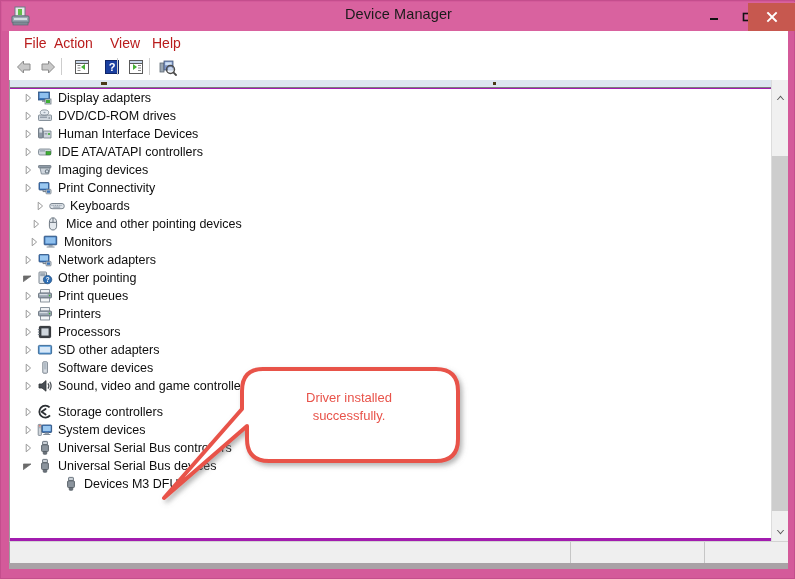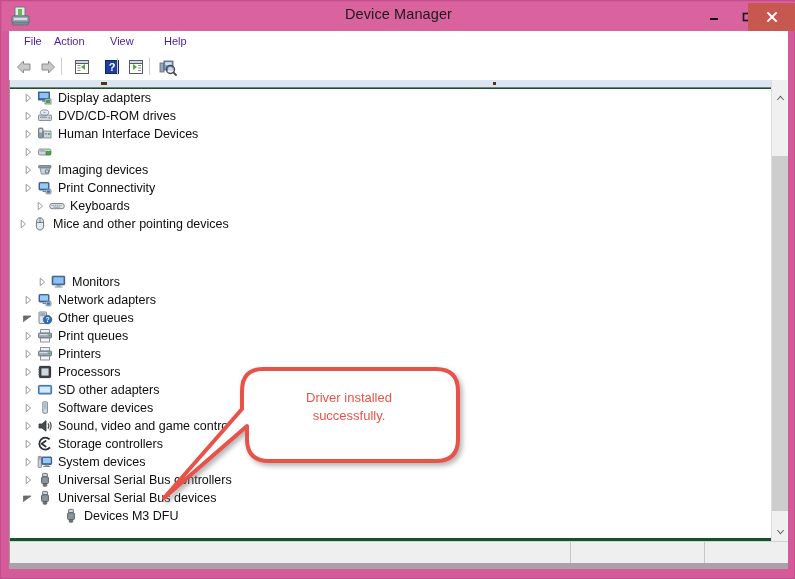--- a/index.html
+++ b/index.html
@@ -72,22 +72,22 @@
     position: absolute;
     left: 8px; top: 30px;
     width: 779px;
     height: 23px;
     background: #ffffff;
     border-bottom: 1px solid #d8d8d8;
   }
   .menu-item {
     position: absolute;
     top: 3px;
-    font-size: 11px;
-    color: #4c1d95;
+    font-size: 14px;
+    color: #b91c1c;
     padding: 1px 5px;
     cursor: default;
   }
 
   
   #toolbar {
     position: absolute;
     left: 8px; top: 53px;
     width: 779px;
     height: 26px;
@@ -108,21 +108,21 @@
     width: 1px; height: 17px;
     background: #cdcdcd;
   }
 
   
   #client {
     position: absolute;
     left: 8px; top: 79px;
     width: 779px;
     height: 461px;
-    background: #14532d;
+    background: #a21caf;
     border-left: 1px solid #9e9e9e;
     box-sizing: border-box;
   }
   #tree-header-strip {
     position: absolute;
     left: 0; top: 0;
     width: 762px;
     height: 8px;
     background: #dde6f0;
     border-bottom: 1px solid #7b7b7b;
@@ -288,21 +288,21 @@
       <svg class="cap-glyph" width="14" height="14" viewBox="0 0 14 14">
         <path d="M3 3 L11 11 M11 3 L3 11" stroke="#ffffff" stroke-width="1.9" stroke-linecap="square"></path>
       </svg>
     </div>
   </div>
 
   <div id="menubar">
     <div class="menu-item" style="left:10px">File</div>
     <div class="menu-item" style="left:40px">Action</div>
     <div class="menu-item" style="left:96px">View</div>
-    <div class="menu-item" style="left:150px">Help</div>
+    <div class="menu-item" style="left:138px">Help</div>
   </div>
 
   <div id="toolbar">
 
     <div class="tb-btn" style="left:4px">
       <svg width="18" height="16" viewBox="0 0 18 16">
         <path d="M8.5 2 L2.5 8 L8.5 14 L8.5 11 L15 11 L15 5 L8.5 5 Z" fill="#c9c9c9" stroke="#8c8c8c" stroke-width="1" stroke-linejoin="round"></path>
       </svg>
     </div>
 
@@ -424,20 +424,21 @@
               <path d="M2.2 1.2 L6.6 5 L2.2 8.8 Z" fill="none" stroke="#9a9a9a" stroke-width="1"></path>
             </svg>
           </span>
           <span class="row-icon">
             <svg width="16" height="16" viewBox="0 0 16 16">
               <rect x="1.5" y="5" width="12.5" height="6" rx="1.6" fill="#cfd6dd" stroke="#6f7b86" stroke-width="0.8"></rect>
               <rect x="2.6" y="6.2" width="5.5" height="1.4" fill="#9aa6b2"></rect>
               <rect x="9" y="7.6" width="4.6" height="3.2" fill="#3fae35" stroke="#2c7d26" stroke-width="0.6"></rect>
             </svg>
           </span>
+          <span class="row-label">IDE ATA/ATAPI controllers</span>
         </div>
         <div class="row" style="padding-left: 10px; text-align: right;">
           <span class="twisty">
             <svg width="9" height="10" viewBox="0 0 9 10">
               <path d="M2.2 1.2 L6.6 5 L2.2 8.8 Z" fill="none" stroke="#9a9a9a" stroke-width="1"></path>
             </svg>
           </span>
           <span class="row-icon">
             <svg width="16" height="16" viewBox="0 0 16 16">
               <rect x="1.5" y="3.5" width="12.5" height="2.3" rx="0.6" fill="#8e9aa6" stroke="#5f6a75" stroke-width="0.7"></rect>
@@ -478,36 +479,36 @@
               <rect x="4.2" y="6.8" width="1.2" height="1" fill="#8e9aa6"></rect>
               <rect x="6" y="6.8" width="1.2" height="1" fill="#8e9aa6"></rect>
               <rect x="7.8" y="6.8" width="1.2" height="1" fill="#8e9aa6"></rect>
               <rect x="9.6" y="6.8" width="1.2" height="1" fill="#8e9aa6"></rect>
               <rect x="11.4" y="6.8" width="1.2" height="1" fill="#8e9aa6"></rect>
               <rect x="4.2" y="8.6" width="7" height="1" fill="#8e9aa6"></rect>
             </svg>
           </span>
           <span class="row-label">Keyboards</span>
         </div>
-        <div class="row" style="padding-left: 5px;">
+        <div class="row" style="padding-left: 18px;">
           <span class="twisty">
             <svg width="9" height="10" viewBox="0 0 9 10">
               <path d="M2.2 1.2 L6.6 5 L2.2 8.8 Z" fill="none" stroke="#9a9a9a" stroke-width="1"></path>
             </svg>
           </span>
           <span class="row-icon">
             <svg width="16" height="16" viewBox="0 0 16 16">
               <path d="M8 1.8 C10.4 1.8 11.6 3.6 11.6 6.6 L11.6 10.2 C11.6 12.6 10 14 8 14 C6 14 4.4 12.6 4.4 10.2 L4.4 6.6 C4.4 3.6 5.6 1.8 8 1.8 Z" fill="#e3e8ed" stroke="#5f6a75" stroke-width="0.9"></path>
               <path d="M8 2 L8 6.4" stroke="#5f6a75" stroke-width="0.9"></path>
               <path d="M4.6 6.4 L11.4 6.4" stroke="#5f6a75" stroke-width="0.9"></path>
             </svg>
           </span>
           <span class="row-label">Mice and other pointing devices</span>
         </div>
-        <div class="row" style="padding-left: 24px; margin-top: 40px;">
+        <div class="row" style="padding-left: 16px;">
           <span class="twisty">
             <svg width="9" height="10" viewBox="0 0 9 10">
               <path d="M2.2 1.2 L6.6 5 L2.2 8.8 Z" fill="none" stroke="#9a9a9a" stroke-width="1"></path>
             </svg>
           </span>
           <span class="row-icon">
             <svg width="16" height="16" viewBox="0 0 16 16">
               <rect x="1.2" y="2.2" width="12.5" height="8.6" rx="0.6" fill="#3b74b8" stroke="#2b4f7d" stroke-width="0.9"></rect>
               <rect x="2.4" y="3.3" width="10.1" height="6.2" fill="#8fc0ee"></rect>
               <rect x="5.6" y="11" width="4" height="1.6" fill="#8e9aa6"></rect>
@@ -540,21 +541,21 @@
             </svg>
           </span>
           <span class="row-icon">
             <svg width="16" height="16" viewBox="0 0 16 16">
               <rect x="2" y="2" width="7.5" height="11.5" rx="0.8" fill="#dfe4e9" stroke="#6f7b86" stroke-width="0.9"></rect>
               <rect x="3.2" y="3.2" width="5.1" height="3" fill="#9aa6b2"></rect>
               <circle cx="10.6" cy="9.6" r="4.2" fill="#2f6fb5" stroke="#1d4a7d" stroke-width="0.7"></circle>
               <text x="10.6" y="12.3" font-family="Liberation Sans, sans-serif" font-size="6.4" font-weight="bold" fill="#ffffff" text-anchor="middle">?</text>
             </svg>
           </span>
-          <span class="row-label">Other queues</span>
+          <span class="row-label">Other pointing</span>
         </div>
         <div class="row" style="padding-left: 10px; align-items: center;">
           <span class="twisty">
             <svg width="9" height="10" viewBox="0 0 9 10">
               <path d="M2.2 1.2 L6.6 5 L2.2 8.8 Z" fill="none" stroke="#9a9a9a" stroke-width="1"></path>
             </svg>
           </span>
           <span class="row-icon">
             <svg width="16" height="16" viewBox="0 0 16 16">
               <rect x="3.6" y="1.6" width="8.8" height="3.6" fill="#eef1f4" stroke="#6f7b86" stroke-width="0.8"></rect>
@@ -636,21 +637,21 @@
           </span>
           <span class="row-icon">
             <svg width="16" height="16" viewBox="0 0 16 16">
               <path d="M2 6 L5 6 L9 2.6 L9 13.2 L5 10 L2 10 Z" fill="#4a4f55" stroke="#2c3034" stroke-width="0.8" stroke-linejoin="round"></path>
               <path d="M11 5.4 Q12.8 8 11 10.6" fill="none" stroke="#4a4f55" stroke-width="1.2"></path>
               <path d="M12.8 3.8 Q15.4 8 12.8 12.2" fill="none" stroke="#4a4f55" stroke-width="1.2"></path>
             </svg>
           </span>
           <span class="row-label">Sound, video and game controllers</span>
         </div>
-        <div class="row" style="padding-left: 10px;">
+        <div class="row" style="padding-left: 10px; margin-top: 8px;">
           <span class="twisty">
             <svg width="9" height="10" viewBox="0 0 9 10">
               <path d="M2.2 1.2 L6.6 5 L2.2 8.8 Z" fill="none" stroke="#9a9a9a" stroke-width="1"></path>
             </svg>
           </span>
           <span class="row-icon">
             <svg width="16" height="16" viewBox="0 0 16 16">
               <path d="M12.6 3.4 A6 6 0 1 0 13 11.4" fill="none" stroke="#2c3034" stroke-width="1.8"></path>
               <path d="M8.6 5 L4.6 7.8 L8.6 10.6" fill="none" stroke="#2c3034" stroke-width="1.8" stroke-linejoin="round" stroke-linecap="round"></path>
             </svg>

